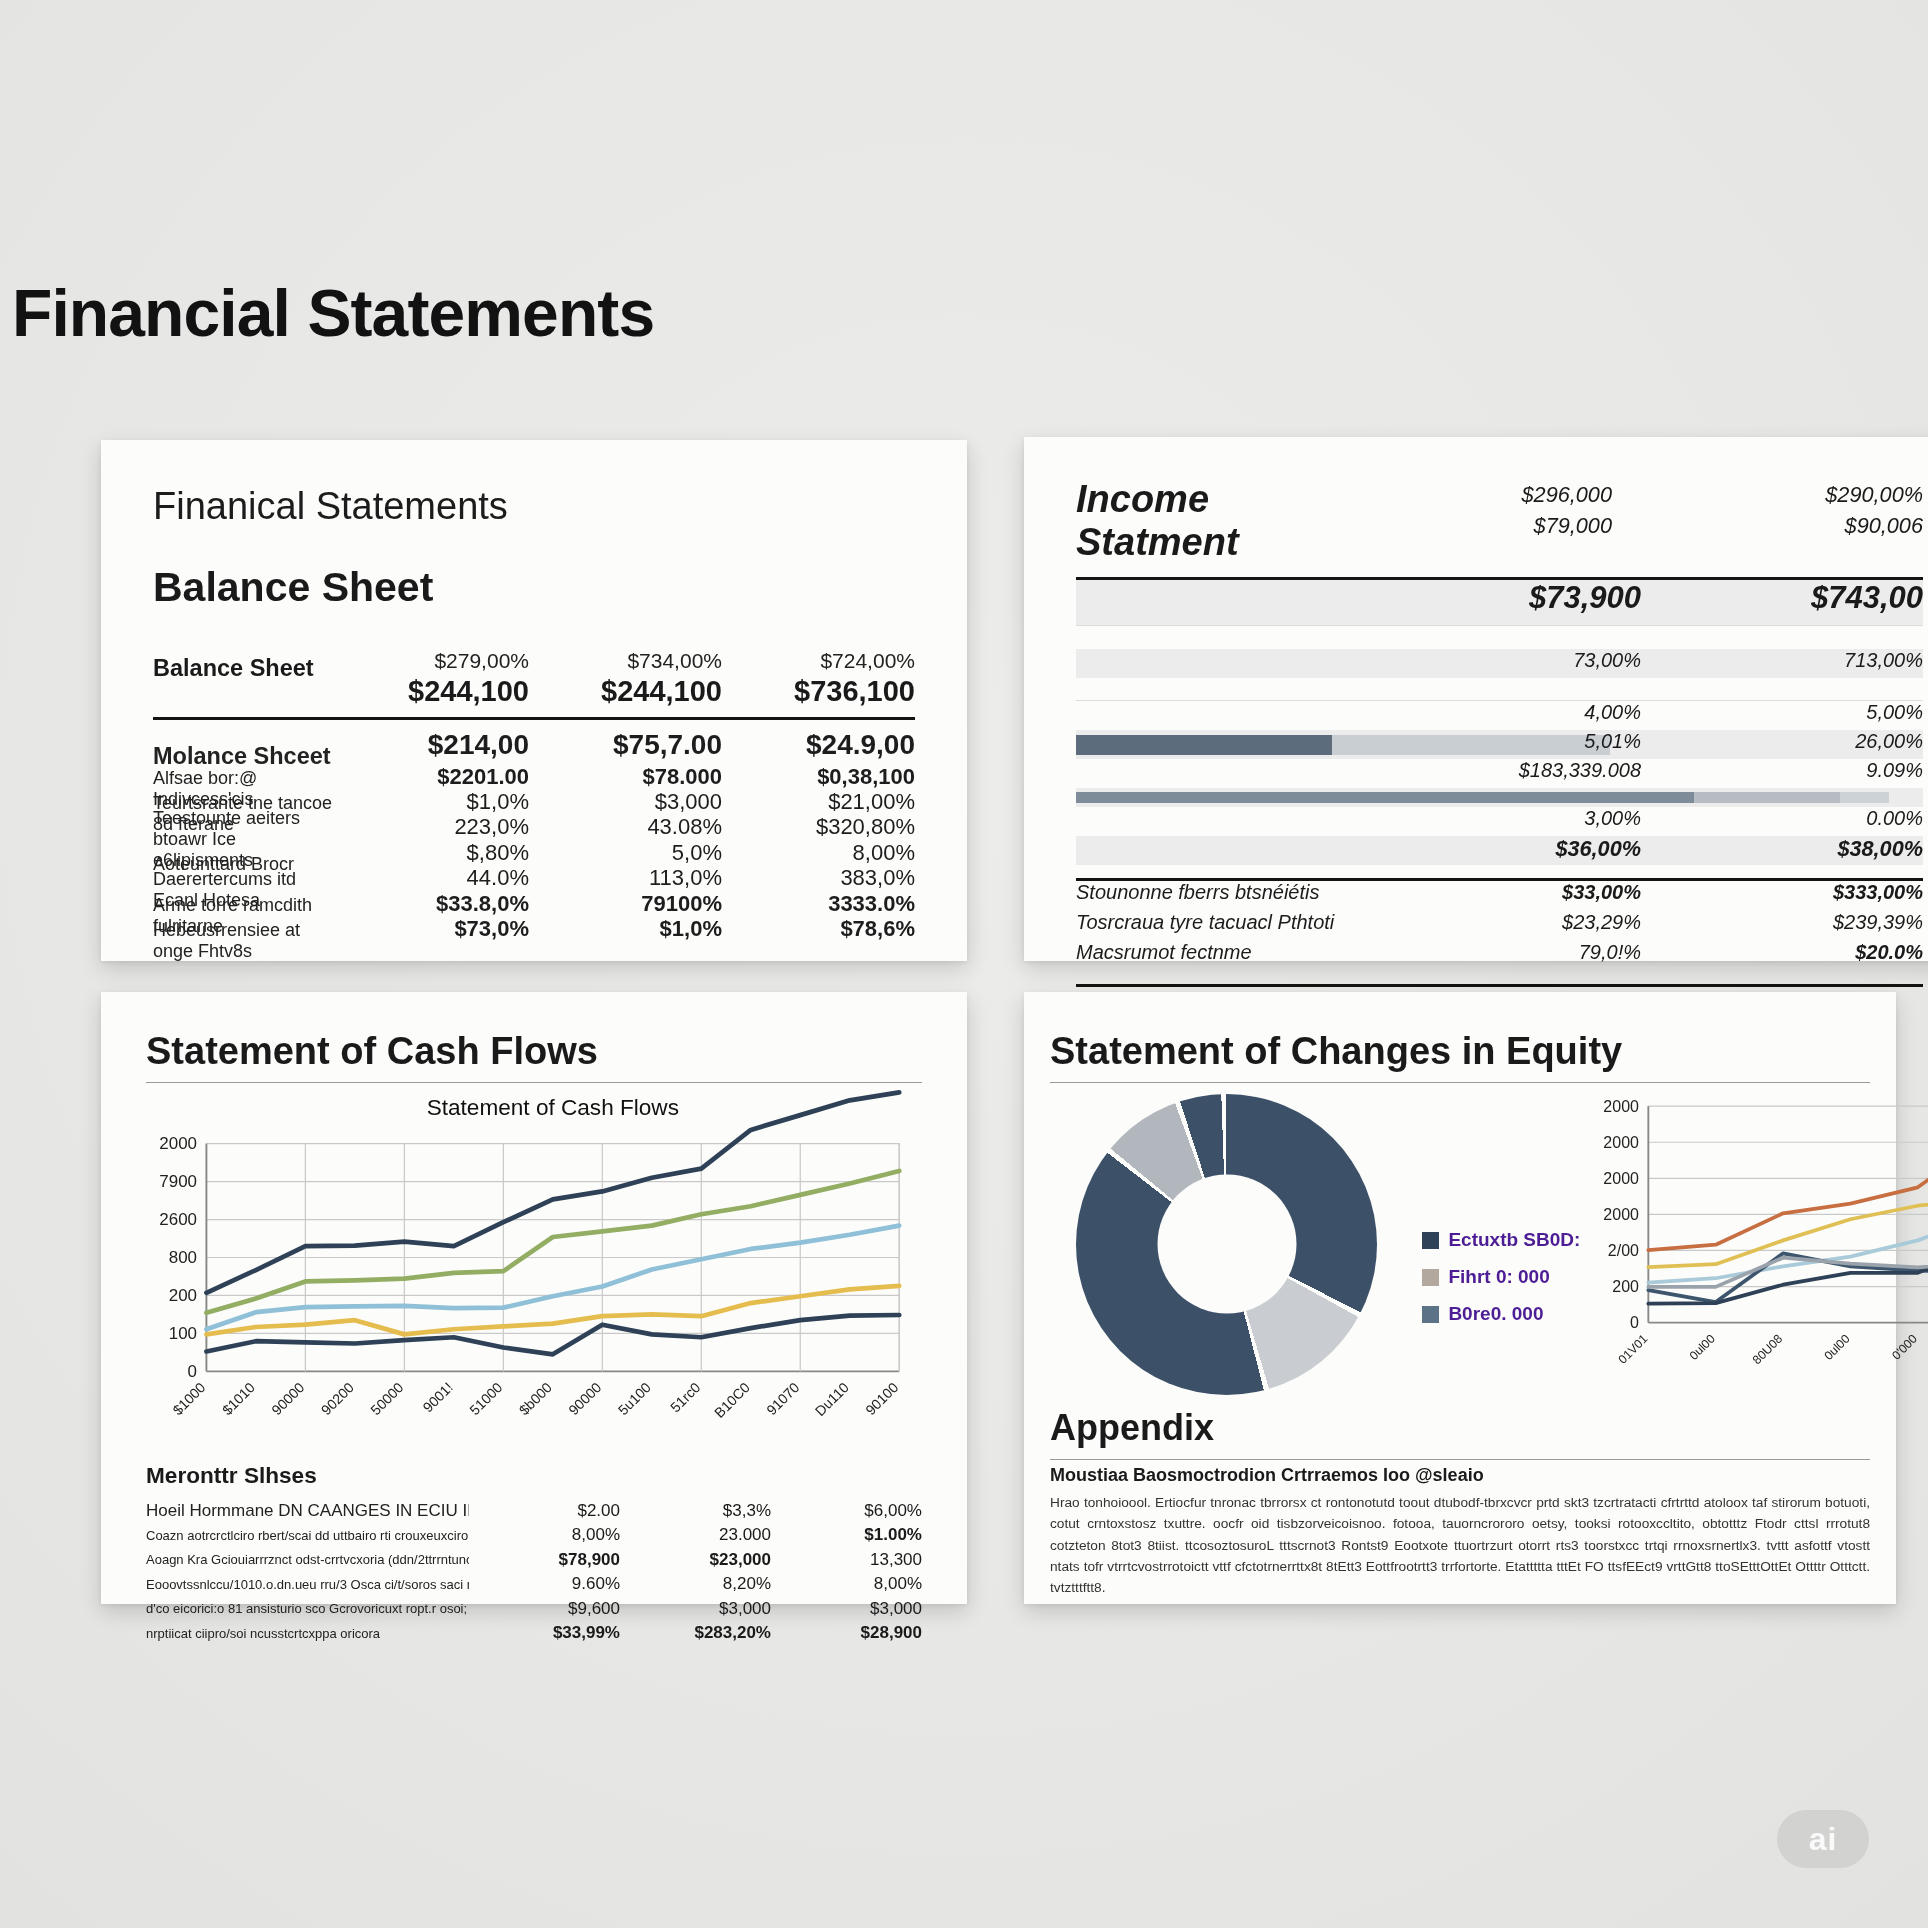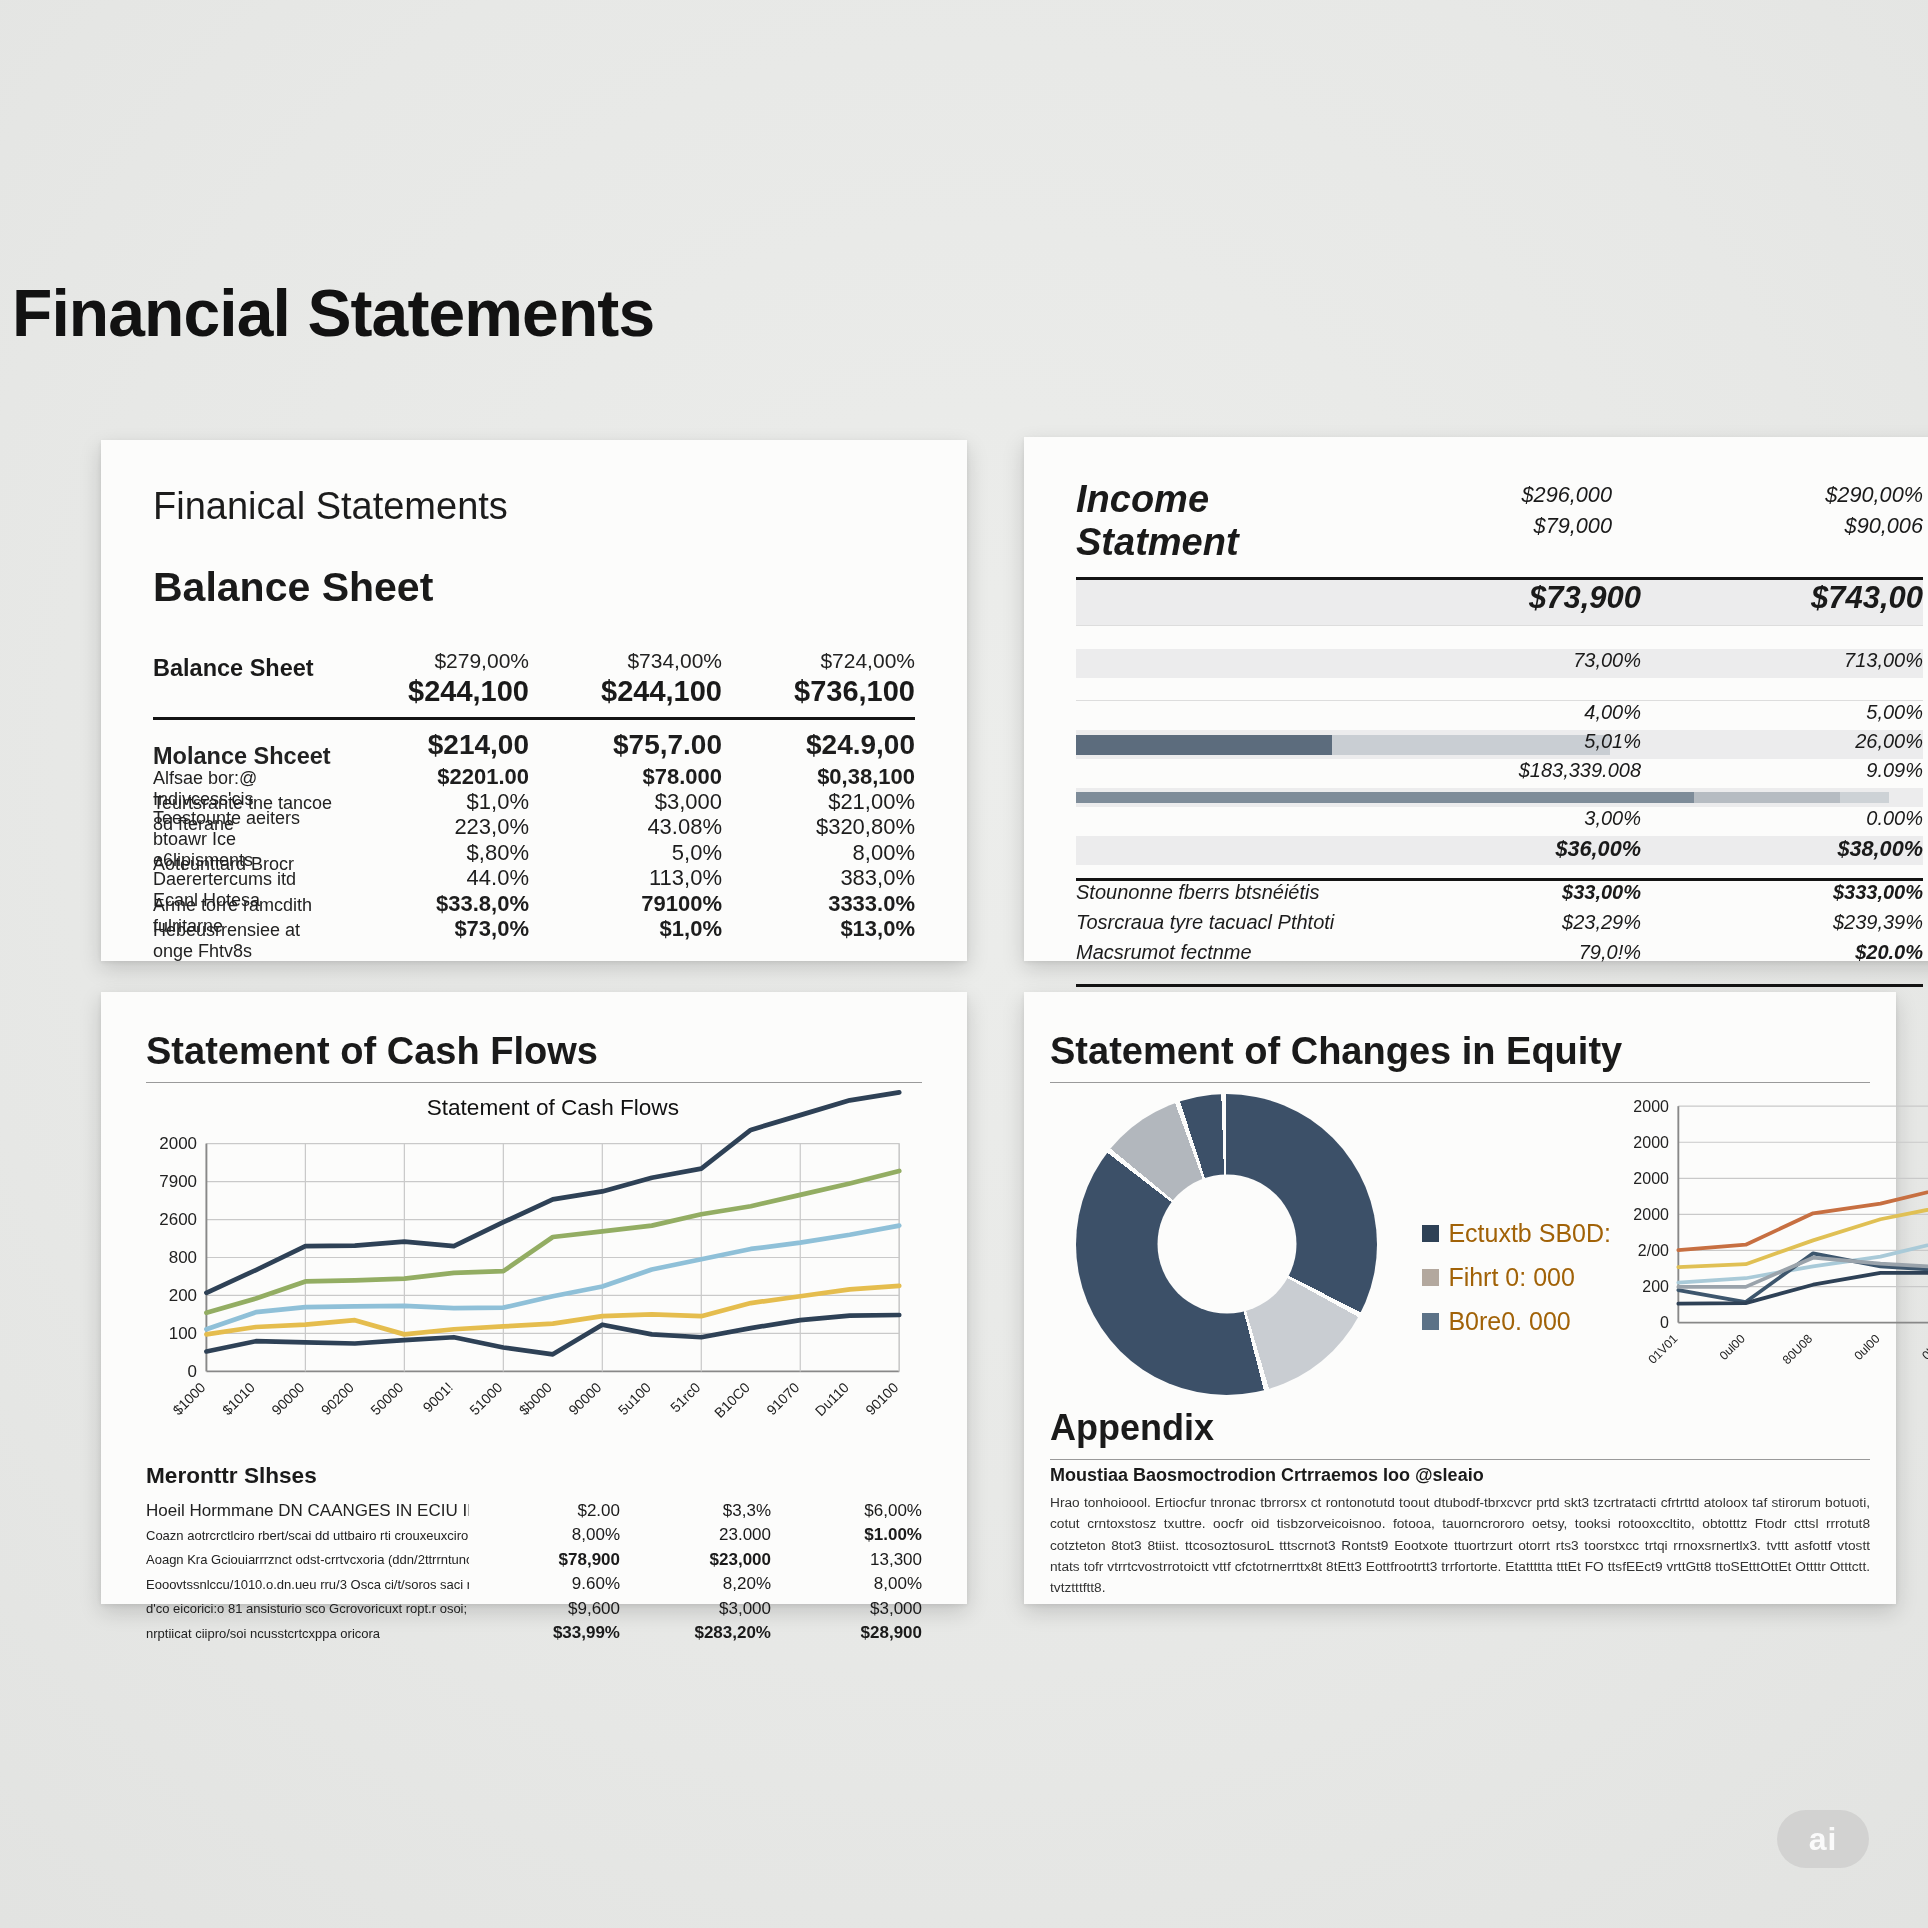--- a/index.html
+++ b/index.html
@@ -77,21 +77,21 @@
   
   .eq-title{font-size:38px;font-weight:bold;margin:0 0 9.4px 0;}
   .eq-charts{display:flex;align-items:center;margin-top:5.6px;}
   .donut-wrap{position:relative;width:301px;height:301px;margin-left:26px;flex:0 0 auto;}
   .donut{width:301px;height:301px;border-radius:50%;}
   .donut-hole{position:absolute;left:50%;top:50%;width:139px;height:139px;border-radius:50%;
       background:#fcfcfb;transform:translate(-50%,-50%);}
   .legend{display:flex;flex-direction:column;gap:15px;margin:66px 9.4px 0 45px;flex:0 0 auto;}
   .legend-item{display:flex;align-items:center;gap:9.4px;}
   .legend-swatch{width:17px;height:17px;display:inline-block;}
-  .legend-label{font-size:25px;color:#a16207;white-space:nowrap;}
+  .legend-label{font-size:19px;color:#4c1d95;white-space:nowrap;font-weight:bold;}
   .eq-line-wrap{flex:1;display:flex;justify-content:flex-end;}
   .appendix-title{font-size:36px;font-weight:bold;margin:7.5px 0 9.4px 0;}
   .apx-sub{font-size:18px;font-weight:bold;margin:3.8px 0 5.6px 0;}
   .apx-par{font-size:13.7px;line-height:1.55;color:#333;text-align:justify;margin:0;}
 
   .watermark{position:absolute;right:59px;bottom:60px;width:92px;height:58px;border-radius:29px;
       background:#d2d2d1;display:flex;align-items:center;justify-content:center;
       color:#fafafa;font-size:32px;font-weight:bold;letter-spacing:0.9px;}
 
   text{font-family:"Liberation Sans",sans-serif;}
@@ -162,21 +162,21 @@
         <div class="bs-r bv">
           <span class="lbl">Arme torre ramcdith fulritarne</span>
           <span class="v">$33.8,0%</span>
           <span class="v">79100%</span>
           <span class="v">3333.0%</span>
         </div>
         <div class="bs-r bv">
           <span class="lbl">Hebeusrrensiee at onge Fhtv8s</span>
           <span class="v">$73,0%</span>
           <span class="v">$1,0%</span>
-          <span class="v">$13,0%</span>
+          <span class="v">$78,6%</span>
         </div>
       </div>
   </div>
 
   <div class="panel p2">
     <div class="is-head">
       <p class="is-title">Income Statment</p>
       <div class="is-pre">
         <div class="is-pre-row">
           <span class="c1">$296,000</span>

